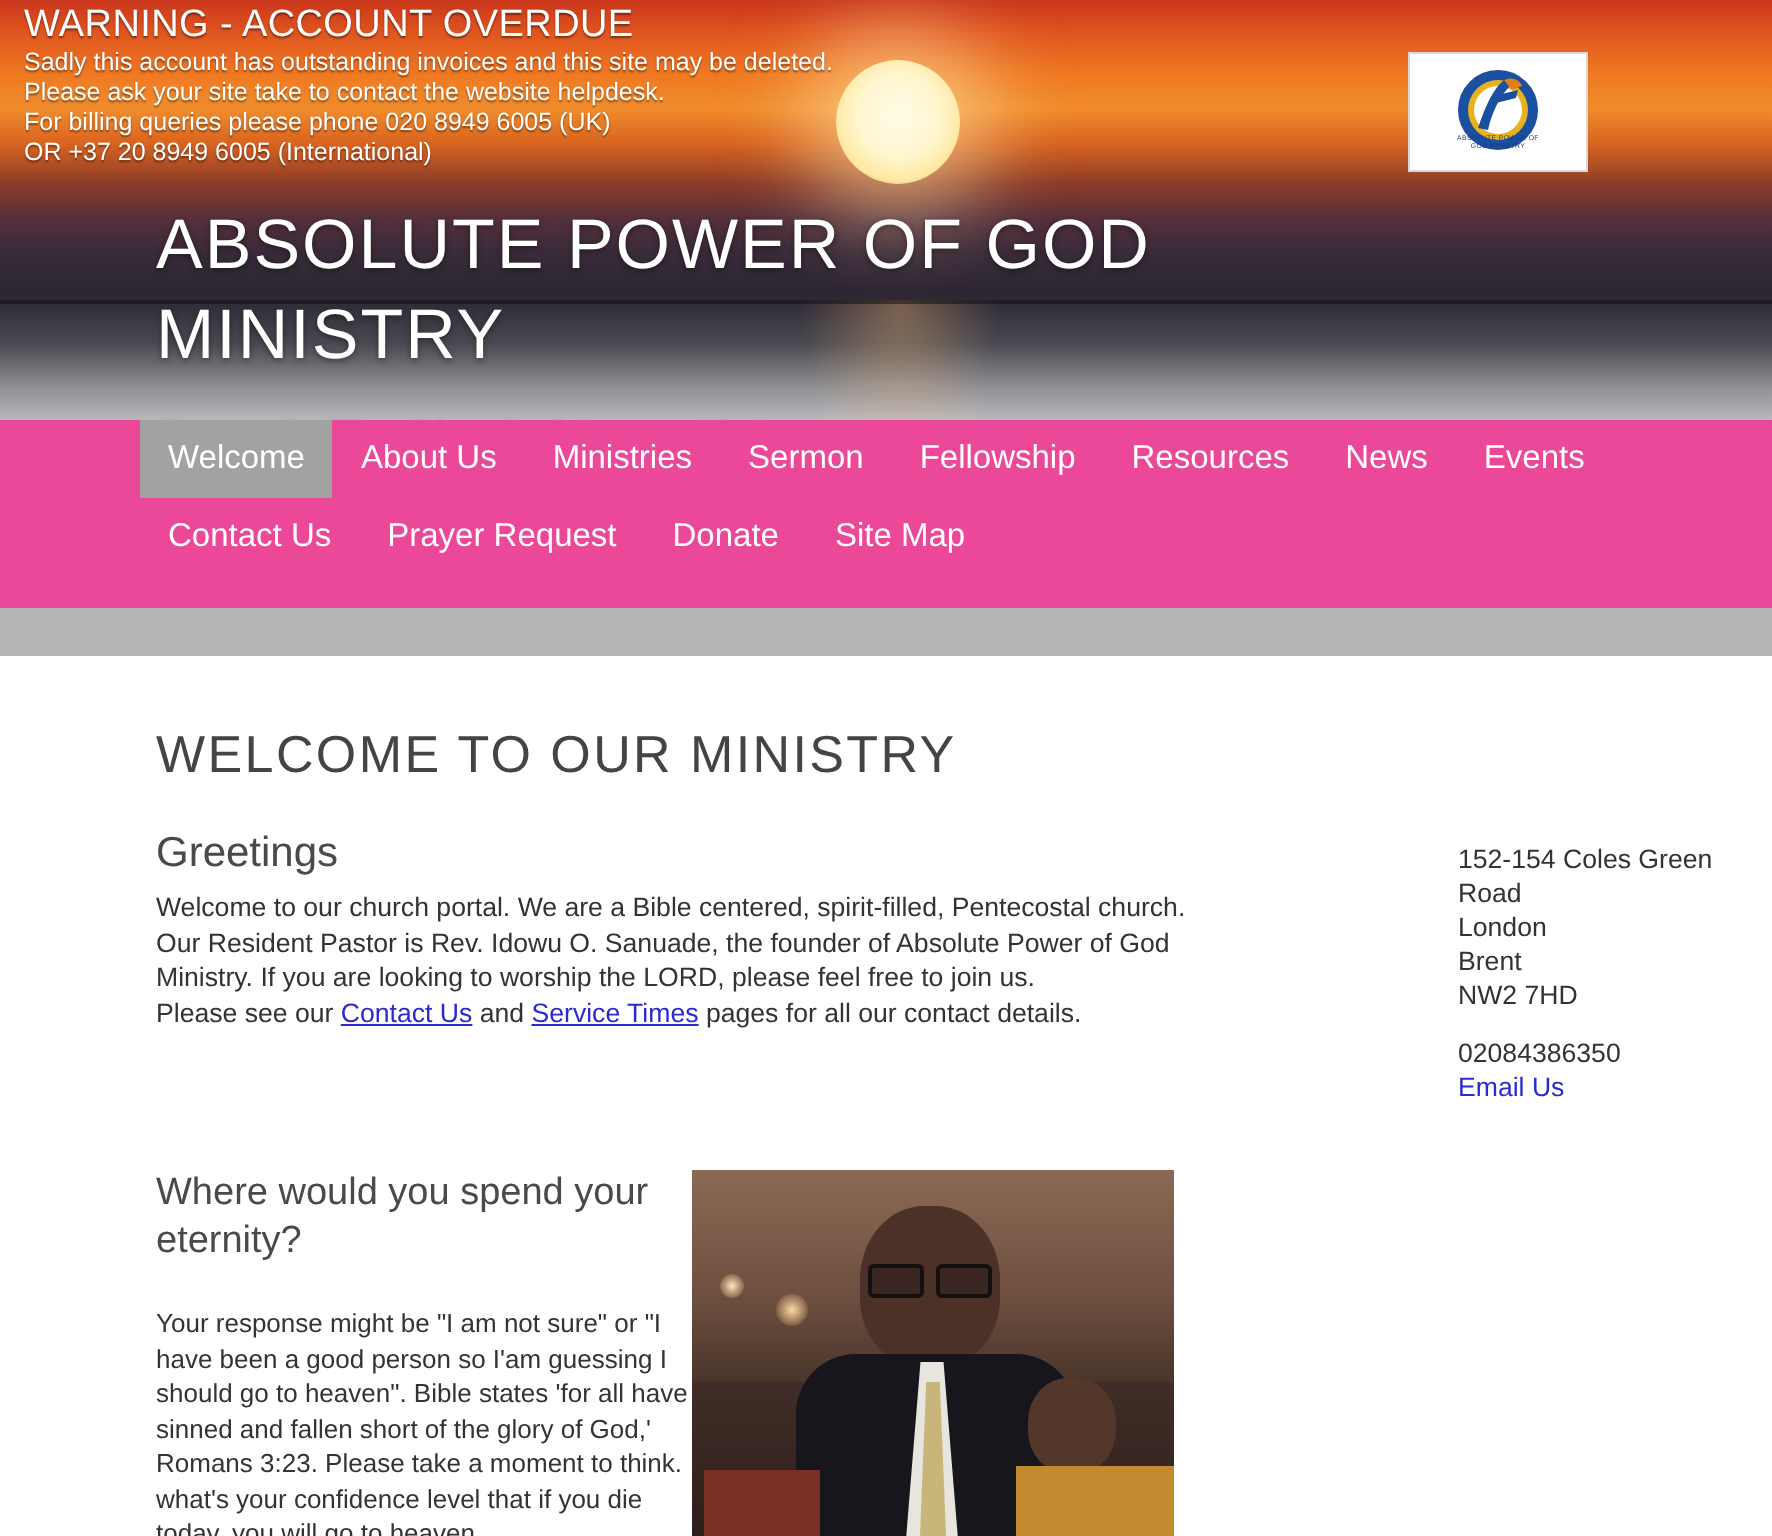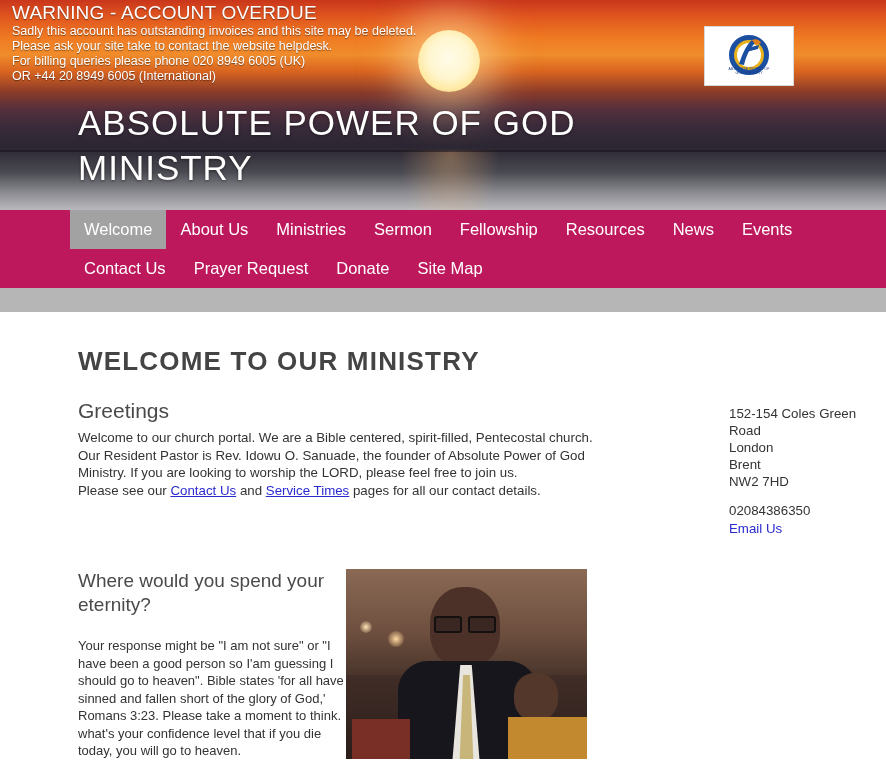--- a/index.html
+++ b/index.html
@@ -114,22 +114,22 @@
     color: #ffffff;
     font-size: 19px;
     font-weight: bold;
     text-shadow: 0 1px 3px rgba(0,0,0,0.45);
     z-index: 5;
   }
 
   
   .navbar {
     width: 886px;
-    background: #be185d;
-    padding: 0 0 0 0;
+    background: #ec4899;
+    padding: 0 0 16px 0;
     position: relative;
   }
   .nav-row {
     display: flex;
     flex-wrap: wrap;
     padding-left: 70px;
     padding-right: 10px;
   }
   .nav-item {
     color: #ffffff;
@@ -156,21 +156,21 @@
   .main {
     position: relative;
     width: 886px;
     background: #ffffff;
     padding: 26px 0 0 0;
   }
   .page-title {
     margin: 0 0 0 78px;
     color: #444444;
     font-size: 26px;
-    font-weight: bold;
+    font-weight: normal;
     letter-spacing: 1.2px;
   }
   .content-wrap {
     display: flex;
     padding-left: 78px;
     padding-top: 22px;
     gap: 41px;
   }
   .col-left { width: 520px; }
   .col-right {
@@ -300,21 +300,21 @@
 <div class="hero">
   <div class="hero-sunpath"></div>
   <div class="hero-sun"></div>
   <div class="hero-horizon"></div>
 
   <div class="warning">
     <div class="warning-title">WARNING - ACCOUNT OVERDUE</div>
     <div class="warning-line">Sadly this account has outstanding invoices and this site may be deleted.</div>
     <div class="warning-line">Please ask your site take to contact the website helpdesk.</div>
     <div class="warning-line">For billing queries please phone 020 8949 6005 (UK)</div>
-    <div class="warning-line">OR +44 20 8949 6005 (International)</div>
+    <div class="warning-line">OR +37 20 8949 6005 (International)</div>
   </div>
 
   <div class="logo-box">
     <div class="logo-badge">
       <svg viewBox="0 0 48 44" width="48" height="44" aria-hidden="true">
         <circle cx="24" cy="21" r="19" fill="#1b4fa0"></circle>
         <circle cx="24" cy="21" r="15" fill="#e8b21c"></circle>
         <circle cx="24" cy="21" r="12" fill="#ffffff"></circle>
         <path d="M14 30 C18 18, 22 10, 27 6 L30 9 C25 14, 21 22, 19 31 Z" fill="#1b4fa0"></path>
         <path d="M22 14 L34 11 L33 15 L21 18 Z" fill="#1b4fa0"></path>

